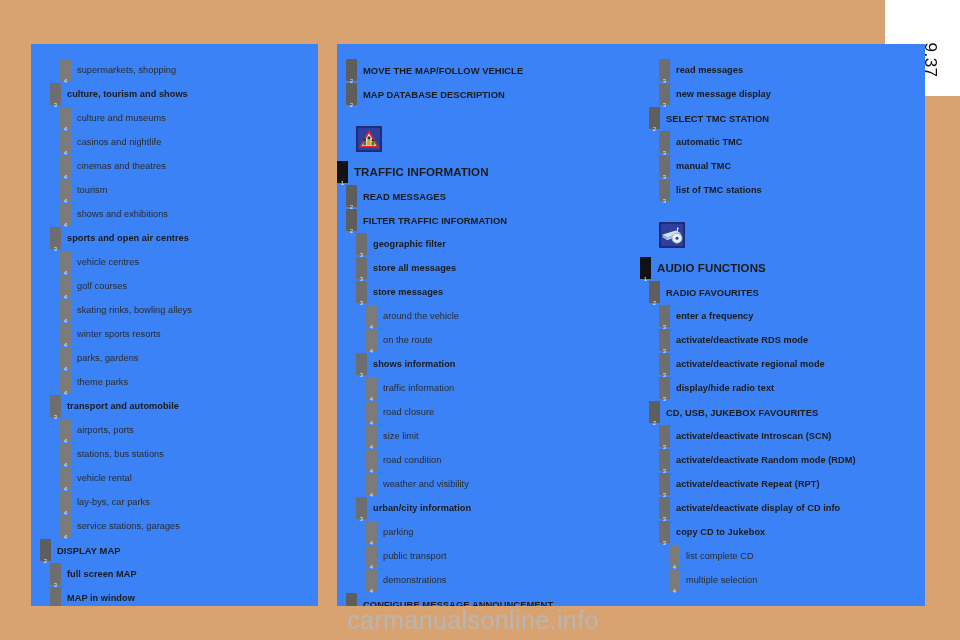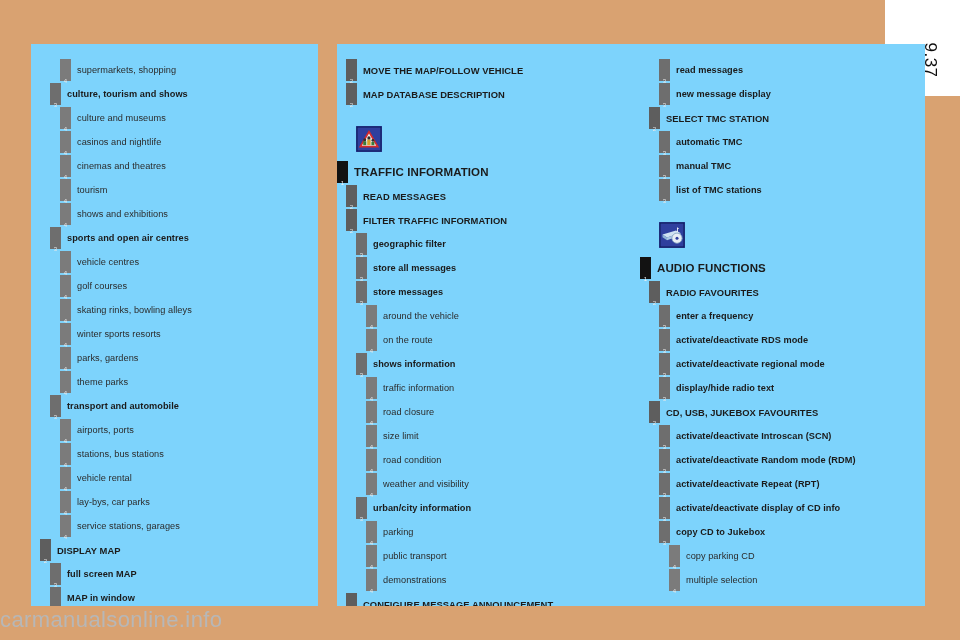--- a/index.html
+++ b/index.html
@@ -54,21 +54,21 @@
     width: 960px;
     height: 44px;
     background: #d9a271;
   }
 
   
   .column {
     position: absolute;
     top: 44px;
     height: 562px;
-    background: #7dd3fc;
+    background: #3b82f6;
     overflow: hidden;
   }
   #col-1 { left: 31px;  width: 287px; }
   #col-2 { left: 337px; width: 338px; }
   #col-3 { left: 640px; width: 285px; }
 
   .col-inner {
     position: relative;
     padding-top: 14px;
   }
@@ -152,23 +152,23 @@
   }
 
   
   .watermark {
     position: absolute;
     left: 0;
     top: 600px;
     width: 960px;
     height: 40px;
     color: #b7b7b7;
-    font-size: 22px;
+    font-size: 25px;
     letter-spacing: 0.4px;
-    text-align: left;
+    text-align: center;
     padding-right: 14px;
     box-sizing: border-box;
     line-height: 40px;
     font-family: "Liberation Sans", sans-serif;
   }
 </style>
 </head>
 <body>
 
 <div id="page">
@@ -460,21 +460,21 @@
         <div class="entry lvl-3">
           <span class="lvl-badge">3</span>
           <span class="entry-label">activate/deactivate display of CD info</span>
         </div>
         <div class="entry lvl-3">
           <span class="lvl-badge">3</span>
           <span class="entry-label">copy CD to Jukebox</span>
         </div>
         <div class="entry lvl-4">
           <span class="lvl-badge">4</span>
-          <span class="entry-label">copy parking CD</span>
+          <span class="entry-label">list complete CD</span>
         </div>
         <div class="entry lvl-4">
           <span class="lvl-badge">4</span>
           <span class="entry-label">multiple selection</span>
         </div>
       </div>
   </div>
 
   <div class="page-number">9.37</div>
 

